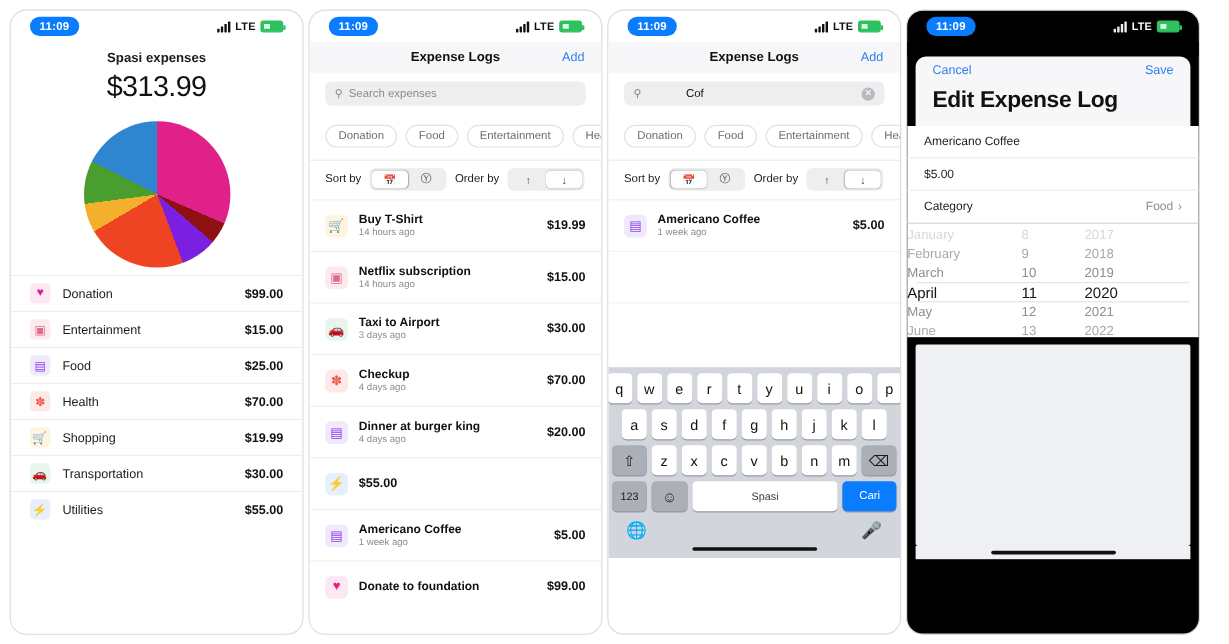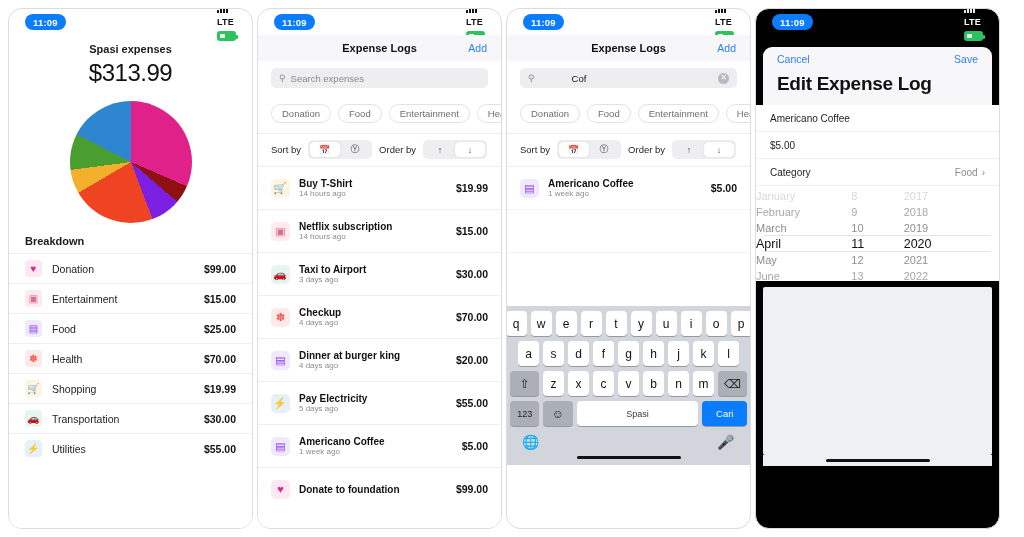--- a/index.html
+++ b/index.html
@@ -25,21 +25,21 @@
 
   
   .statusbar {
     height:26px; display:flex; align-items:center;
     justify-content:space-between; padding:0 16px;
   }
   .clock-pill {
     background:#0a7cff; color:#fff; font-size:9.5px; font-weight:600;
     border-radius:9px; padding:2.5px 8px; letter-spacing:.2px;
   }
-  .status-right { display:flex; gap:4px;flex-direction:column; }
+  .status-right { display:flex; align-items:center; gap:4px; }
   .bars { display:flex; align-items:flex-end; gap:1px; height:9px; }
   .bars i { display:block; width:2px; background:#111; border-radius:.5px; }
   .bars i:nth-child(1){height:3px}.bars i:nth-child(2){height:5px}
   .bars i:nth-child(3){height:7px}.bars i:nth-child(4){height:9px;background:#111}
   .lte { font-size:9px; font-weight:700; color:#111; letter-spacing:.2px;}
   .batt { width:19px; height:10px; border:1px solid #2ec15f; border-radius:2.5px;
           position:relative; background:#2ec15f;}
   .batt:after{content:"";position:absolute;right:-3px;top:3px;width:2px;height:4px;
               background:#2ec15f;border-radius:0 1px 1px 0;}
   .batt span{position:absolute;left:2px;top:2px;width:5px;height:4px;background:#fff;opacity:.85}
@@ -190,21 +190,20 @@
     <div class="screen">
       <div class="dash-head">
         <div class="lbl">Spasi expenses</div>
         <div class="amt">$313.99</div>
       </div>
 
       <div class="pie-wrap">
         <div class="pie" id="pie" style="background: conic-gradient(rgb(224, 33, 138) 0deg, rgb(224, 33, 138) 113.51deg, rgb(142, 17, 17) 113.51deg, rgb(142, 17, 17) 130.7deg, rgb(123, 31, 224) 130.7deg, rgb(123, 31, 224) 159.37deg, rgb(239, 68, 35) 159.37deg, rgb(239, 68, 35) 239.63deg, rgb(242, 176, 44) 239.63deg, rgb(242, 176, 44) 262.54deg, rgb(74, 158, 47) 262.54deg, rgb(74, 158, 47) 296.94deg, rgb(47, 134, 208) 296.94deg, rgb(47, 134, 208) 360deg);"></div>
       </div>
 
-      <div class="sec-title">Breakdown</div>
 
       <div class="rows" id="breakdown-rows">
           <div class="row">
             <div class="ic" style="background:#fde7f3;color:#e0218a">♥</div>
             <div class="nm">Donation</div>
             <div class="vl">$99.00</div>
           </div>
           <div class="row">
             <div class="ic" style="background:#fdeaee;color:#e06a8c">▣</div>
             <div class="nm">Entertainment</div>
@@ -326,24 +325,20 @@
           <div class="logrow">
             <div class="ic" style="background:#f0e8fd;color:#8b3cf0">▤</div>
             <div class="mid">
               <div class="t1">Dinner at burger king</div>
               <div class="t2">4 days ago</div>
             </div>
             <div class="amt">$20.00</div>
           </div>
           <div class="logrow">
             <div class="ic" style="background:#e6f0fd;color:#2f7ff0">⚡</div>
-            <div class="mid">
-              <div class="t1">Pay Electricity</div>
-              <div class="t2">5 days ago</div>
-            </div>
             <div class="amt">$55.00</div>
           </div>
           <div class="logrow">
             <div class="ic" style="background:#f0e8fd;color:#8b3cf0">▤</div>
             <div class="mid">
               <div class="t1">Americano Coffee</div>
               <div class="t2">1 week ago</div>
             </div>
             <div class="amt">$5.00</div>
           </div>

